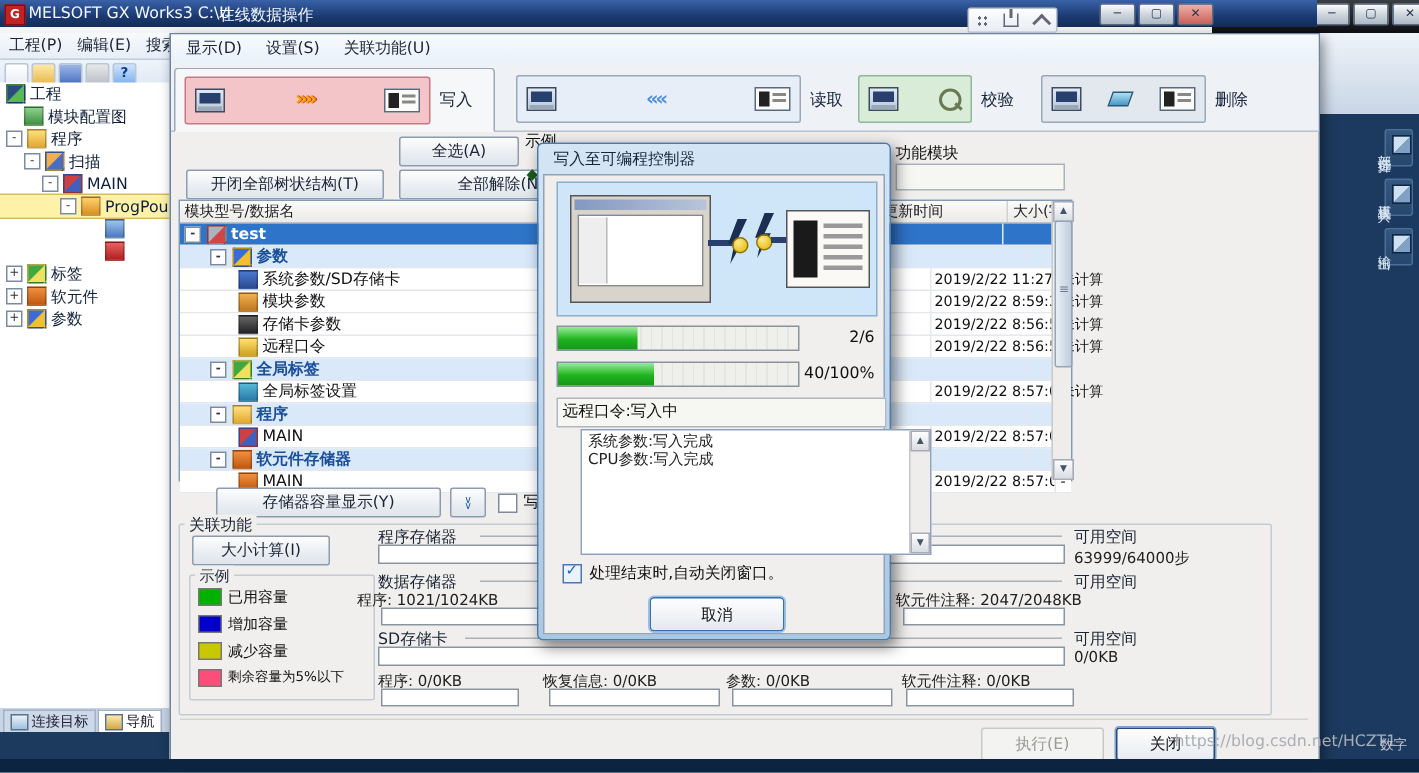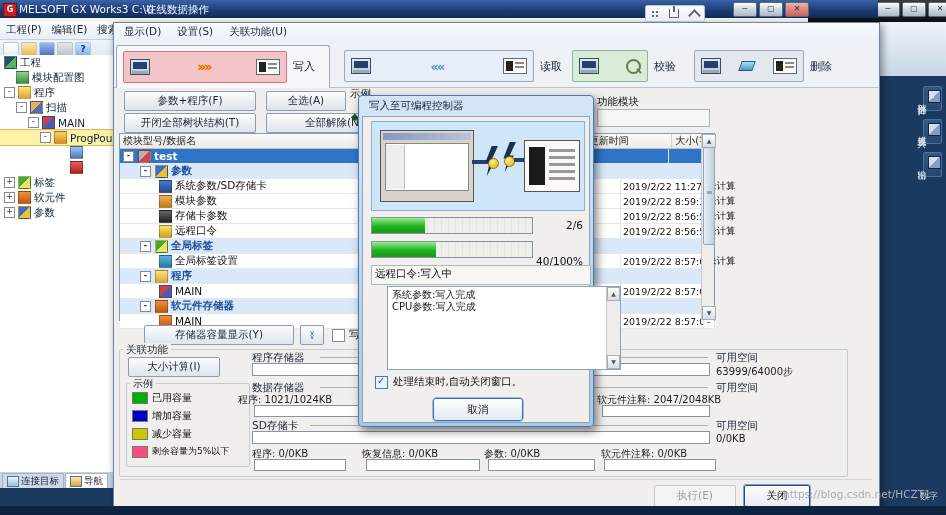--- a/index.html
+++ b/index.html
@@ -358,21 +358,20 @@
       <div class="otab" style="left:574px;width:150px;">
         <div class="ipanel ip-del" style="width:96px;">
           <span class="pcico"></span>
           <span class="eraser"></span>
           <span class="plcico"></span>
         </div>
         <span class="otab-label">删除</span>
       </div>
     </div>
 
-    <div class="abs b7" style="left:10px;top:68px;width:130px;height:18px;">参数+程序(F)</div>
     <div class="abs b7" style="left:152px;top:68px;width:78px;height:18px;">全选(A)</div>
     <div class="abs b7" style="left:10px;top:90px;width:130px;height:18px;">开闭全部树状结构(T)</div>
     <div class="abs b7" style="left:152px;top:90px;width:78px;height:18px;padding-left:28px;">全部解除(N)</div>
     <div class="abs" style="left:236px;top:64px;font-size:10.5px;">示例</div>
     <div class="abs" style="left:237px;top:88px;font-size:10px;color:#1a5c1a;">◆</div>
     <div class="abs" style="left:483px;top:72px;font-size:10.5px;">功能模块</div>
     <div class="abs" style="left:483px;top:86px;width:111px;height:16px;border:1px solid #aab2ba;background:#f6f6f3;"></div>
 
     <div class="dtable">
       <div class="thead">
@@ -572,21 +571,21 @@
         <div class="wire" style="left:142px;top:36px;width:14px;"></div>
         <div class="plcbig"></div>
       </div>
       <div class="pbar" style="left:8px;top:100px;width:160px;">
           <div class="pfill" style="width:33%;"></div>
         </div>
       <div class="plab" style="left:176px;top:102px;width:44px;">2/6</div>
       <div class="pbar" style="left:8px;top:124px;width:160px;">
           <div class="pfill" style="width:40%;"></div>
         </div>
-      <div class="plab" style="left:162px;top:126px;width:58px;margin-top:12px;">40/100%</div>
+      <div class="plab" style="left:162px;top:126px;width:58px;">40/100%</div>
       <div class="statusbox">远程口令:写入中</div>
       <div class="logbox">
         <div>系统参数:写入完成</div>
         <div>CPU参数:写入完成</div>
         <div class="logsb">
           <div class="sarr" style="top:0;width:11px;">▲</div>
           <div class="sarr" style="bottom:0;width:11px;">▼</div>
         </div>
       </div>
       <div class="abs" style="left:12px;top:258px;display:flex;align-items:center;gap:5px;">

